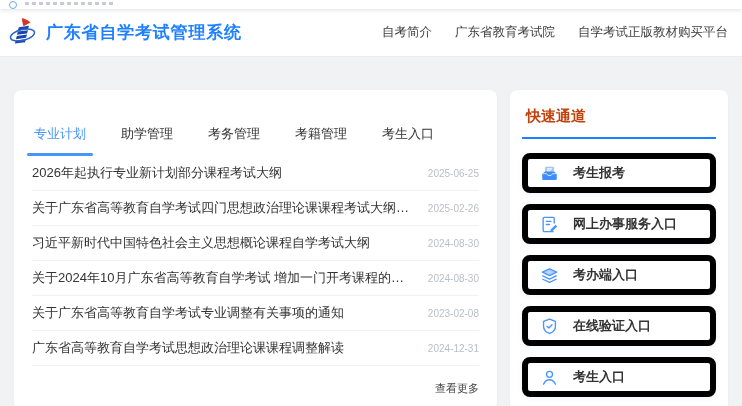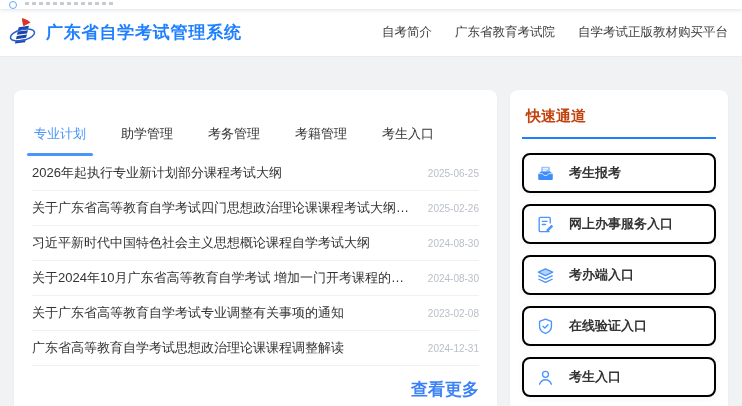--- a/index.html
+++ b/index.html
@@ -48,28 +48,28 @@
     content: ""; position: absolute; left: -5px; right: -5px; bottom: 0;
     height: 3px; border-radius: 2px; background: #4796fa;
   }
   .notice-row {
     height: 35px; display: flex; align-items: center; justify-content: space-between;
     border-bottom: 1px solid #f0f1f4; cursor: pointer;
   }
   .notice-title { font-size: 13px; color: #333; white-space: nowrap; overflow: hidden; text-overflow: ellipsis; }
   .notice-date { font-size: 10px; color: #b9bfc8; margin-left: 12px; flex-shrink: 0; }
   .view-more { text-align: right; padding: 12px 0 4px; }
-  .view-more a { color: #3b82f6; font-size: 17px; text-decoration: none; cursor: pointer; font-weight: bold; }
+  .view-more a { color: #404040; font-size: 11px; text-decoration: none; cursor: pointer; }
 
   
   .quick-card { width: 218px; padding: 15px 12px 14px; }
   .quick-title { font-size: 15px; font-weight: bold; color: #c2410c; padding: 2px 4px 0; }
   .quick-underline { height: 2px; background: #1e80ff; margin: 11px 0 14px; }
   .quick-item {
-    height: 40px; border: 2px solid #000000; border-radius: 8px; background: #fff;
+    height: 40px; border: 6px solid #000000; border-radius: 8px; background: #fff;
     box-shadow: 0 2px 6px rgba(15,50,90,0.05);
     display: flex; align-items: center; gap: 14px; padding: 0 12px;
     margin-bottom: 11px; cursor: pointer;
   }
   .quick-item:last-child { margin-bottom: 0; }
   .qicon { width: 19px; height: 19px; display: flex; flex-shrink: 0; }
   .qicon svg { width: 100%; height: 100%; }
   .quick-label { font-size: 13px; color: #333; font-weight: 600; white-space: nowrap; }
 </style>
 </head>

